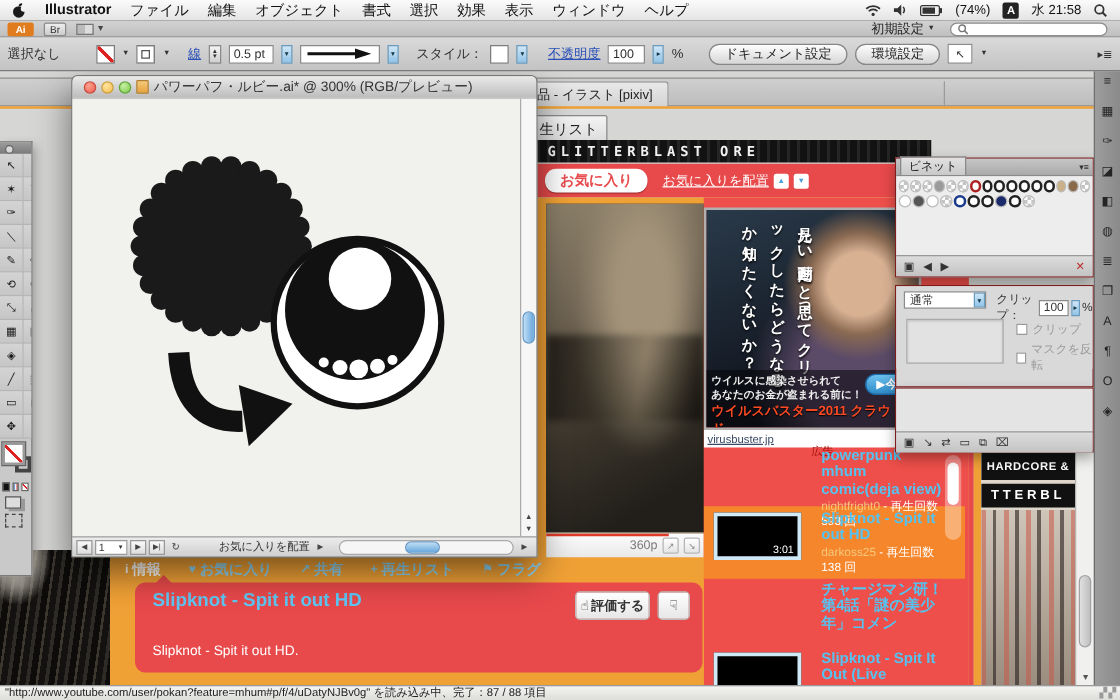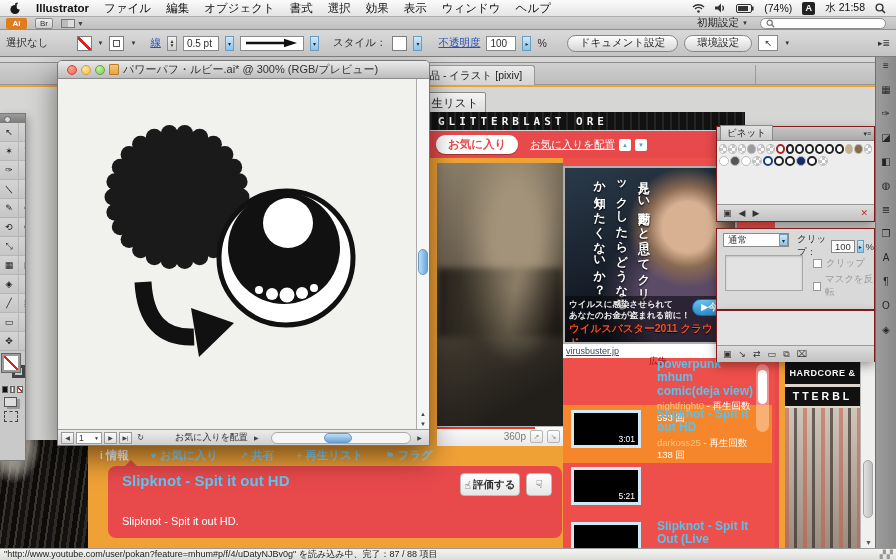--- a/index.html
+++ b/index.html
@@ -246,24 +246,22 @@
       <div class="vi" style="top: 250px;">
         <div class="th th1">
           <span class="dur">3:01</span>
         </div>
         <div class="tx">
           <div class="vt">Slipknot - Spit it out HD</div>
           <div class="vm"><span class="vu">darkoss25</span> - 再生回数 138 回</div>
         </div>
       </div>
       <div class="vi" style="top: 307px;">
-        <div class="th th2">
-          <span class="dur">5:21</span>
-        </div>
         <div class="tx">
+          <div class="vt">チャージマン研！第4話「謎の美少年」コメン</div>
         </div>
       </div>
       <div class="vi" style="top: 362px;">
         <div class="th th3"></div>
         <div class="tx">
           <div class="vt">Slipknot - Spit It Out (Live Roskilde Festival</div>
         </div>
       </div>
     </div>
   <div id="side-scroll">

